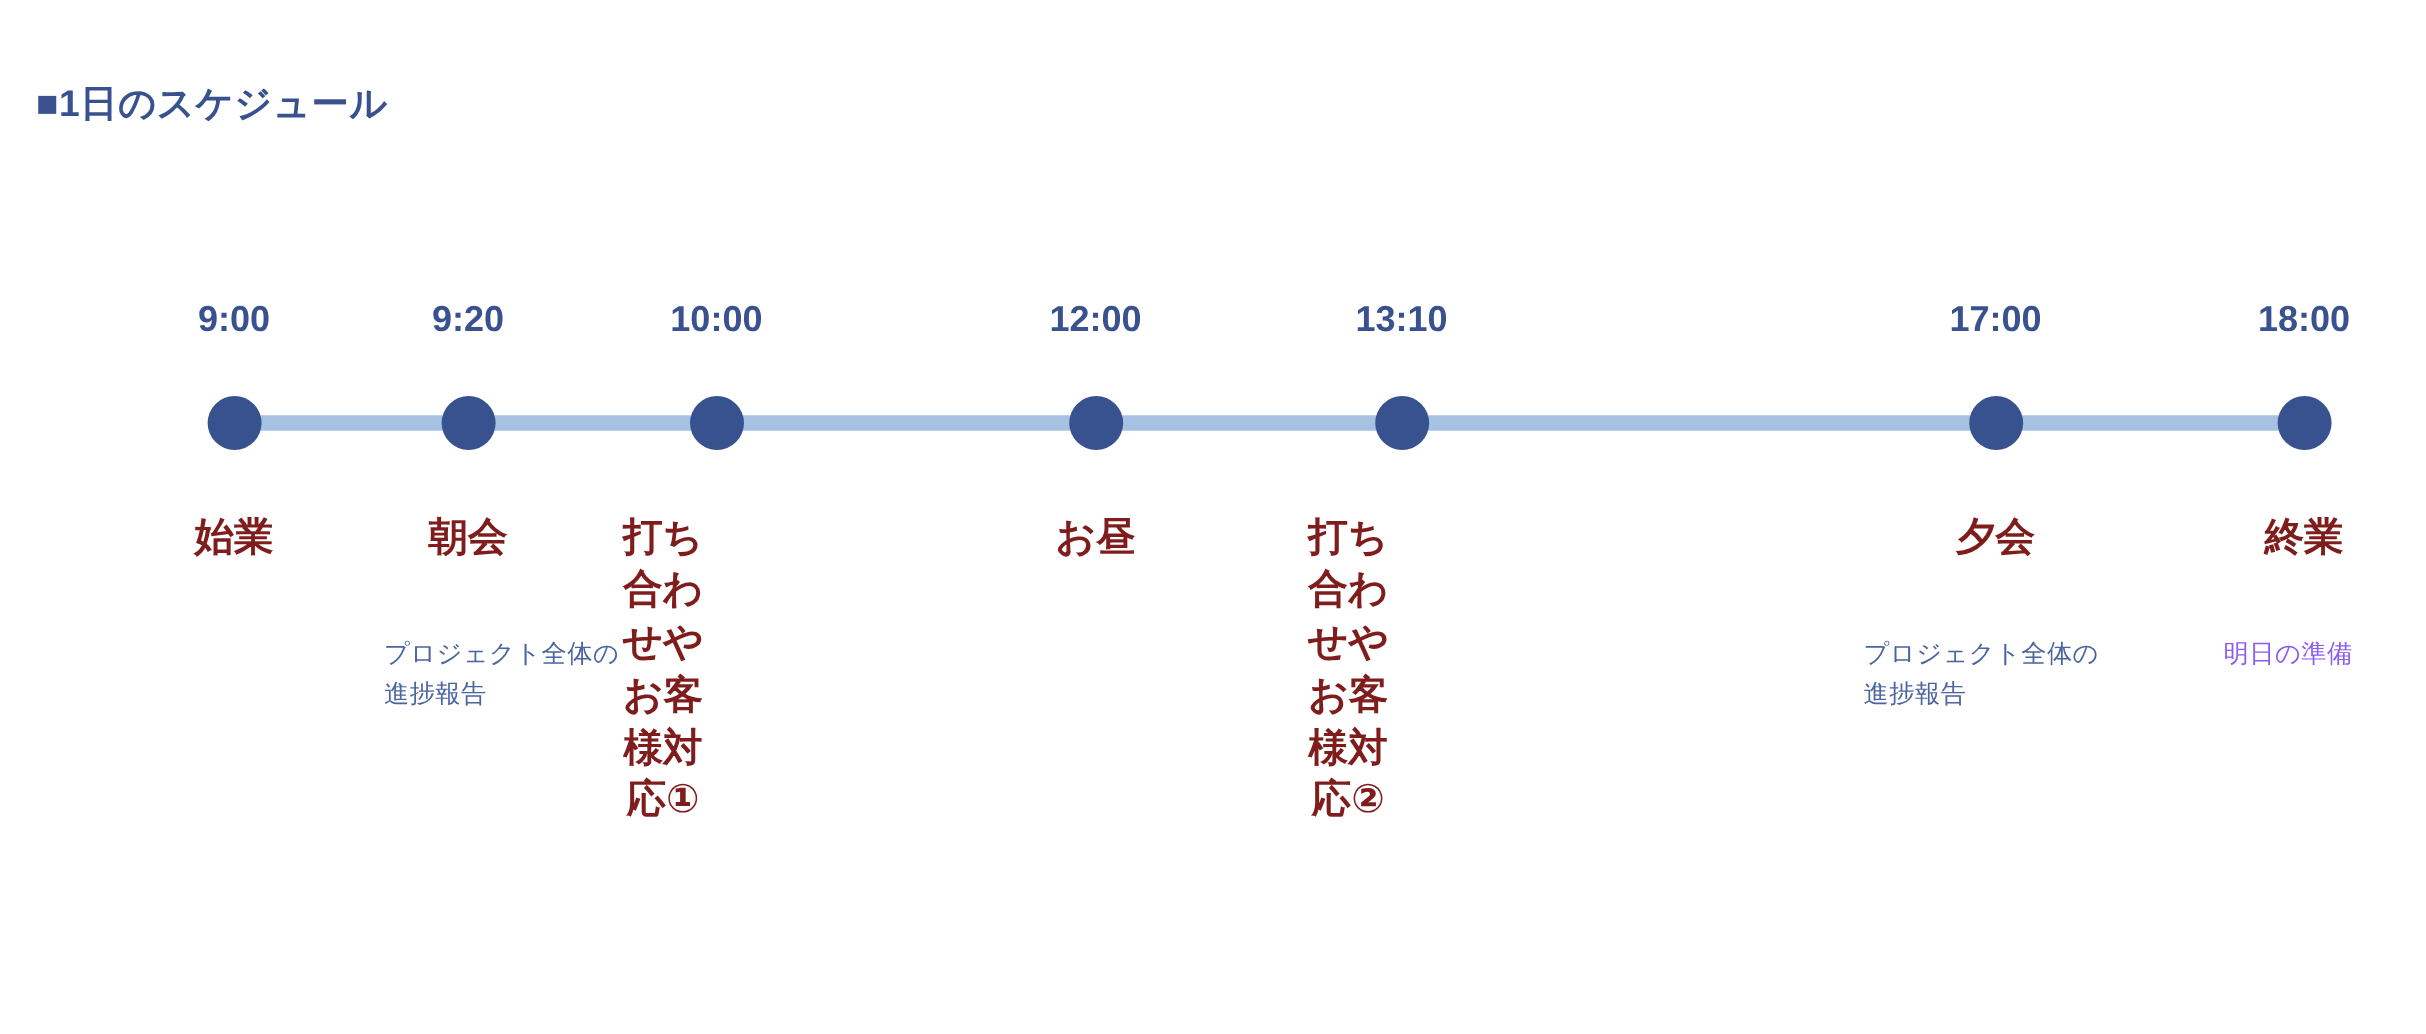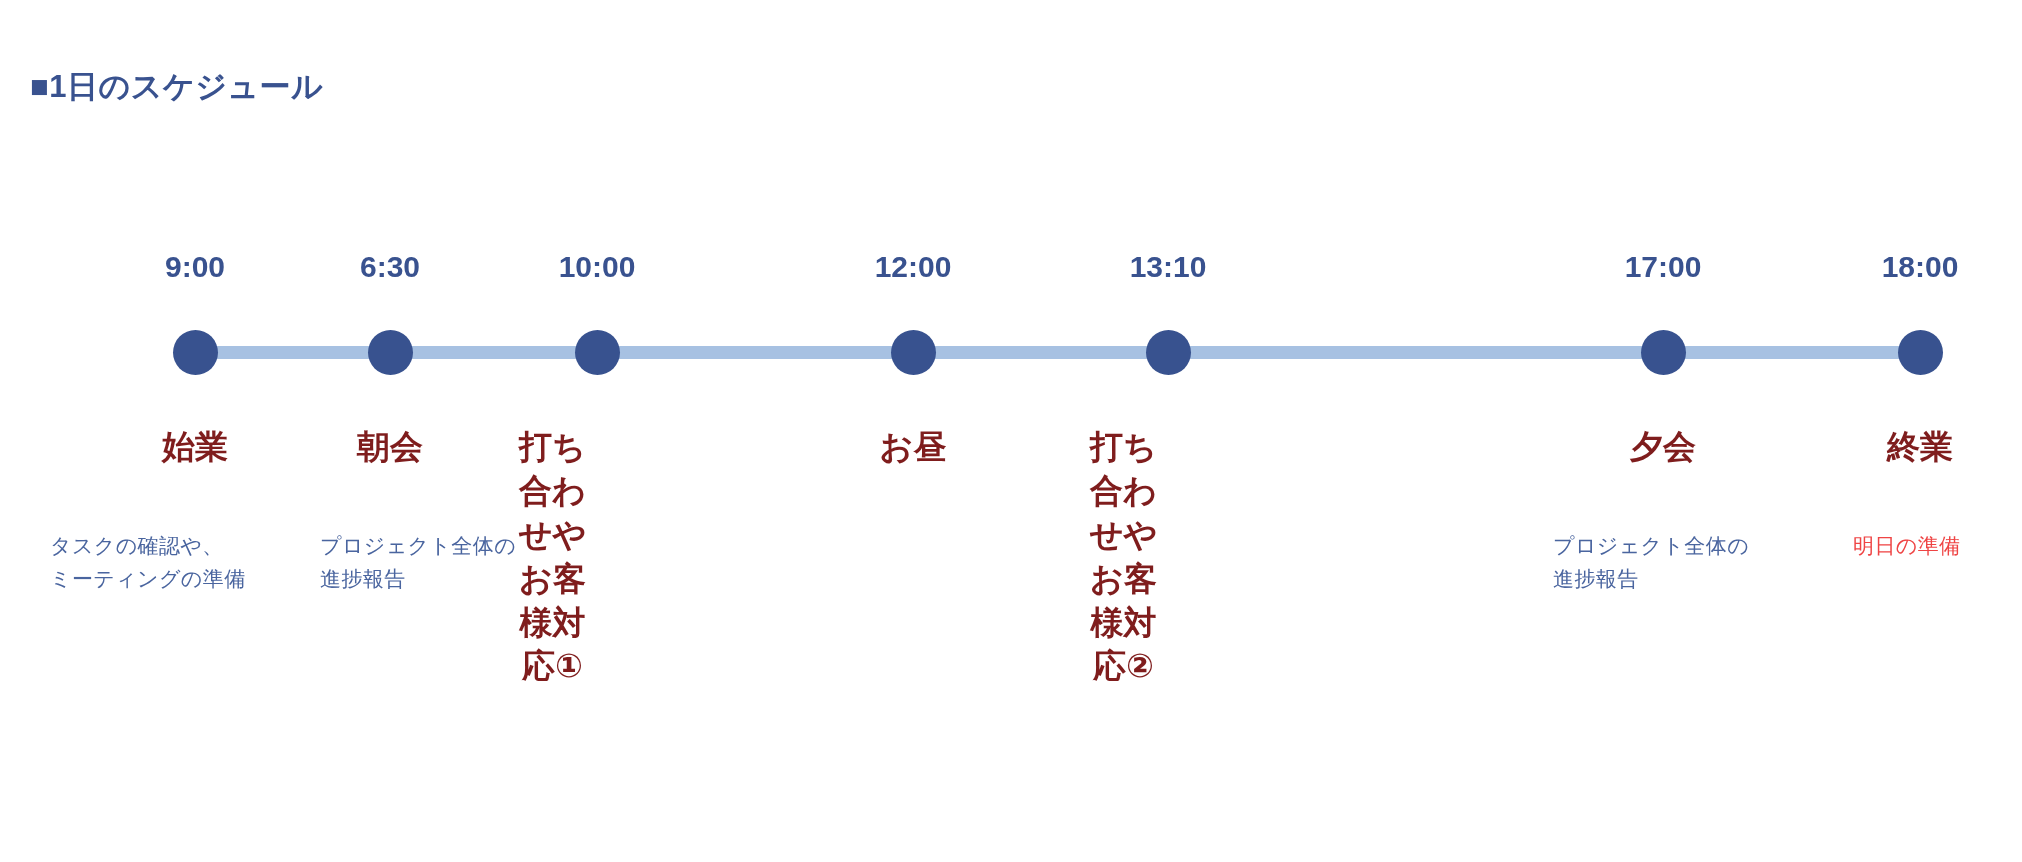--- a/index.html
+++ b/index.html
@@ -111,24 +111,22 @@
 
   <div id="page-title">■1日のスケジュール</div>
 
   <div id="timeline">
     <div id="timeline-axis" style="left: 195px; width: 1725px; top: 345.5px; height: 13px; background: rgb(167, 193, 226);"></div>
   <div class="tl-node" style="left: 195px;">
         <div class="tl-time">9:00</div>
         <div class="tl-dot" style="background: rgb(56, 82, 143);"></div>
         <div class="tl-label center">始業</div>
       </div>
-      <div class="tl-desc" style="left: 50px; color: rgb(74, 101, 159);">タスクの確認や、
-ミーティングの準備</div>
       <div class="tl-node" style="left: 390px;">
-        <div class="tl-time">6:30</div>
+        <div class="tl-time">9:20</div>
         <div class="tl-dot" style="background: rgb(56, 82, 143);"></div>
         <div class="tl-label center">朝会</div>
       </div>
       <div class="tl-desc" style="left: 320px; color: rgb(74, 101, 159);">プロジェクト全体の
 進捗報告</div>
       <div class="tl-node" style="left: 597px;">
         <div class="tl-time">10:00</div>
         <div class="tl-dot" style="background: rgb(56, 82, 143);"></div>
         <div class="tl-label left" style="left: -89px;">打ち合わせや
 お客様対応①</div>
@@ -149,16 +147,16 @@
         <div class="tl-dot" style="background: rgb(56, 82, 143);"></div>
         <div class="tl-label center">夕会</div>
       </div>
       <div class="tl-desc" style="left: 1553px; color: rgb(74, 101, 159);">プロジェクト全体の
 進捗報告</div>
       <div class="tl-node" style="left: 1920px;">
         <div class="tl-time">18:00</div>
         <div class="tl-dot" style="background: rgb(56, 82, 143);"></div>
         <div class="tl-label center">終業</div>
       </div>
-      <div class="tl-desc" style="left: 1853px; color: #ef4444;">明日の準備</div>
+      <div class="tl-desc" style="left: 1853px; color: #8b5cf6;">明日の準備</div>
     </div>
 
 </div>
 
 </body></html>

